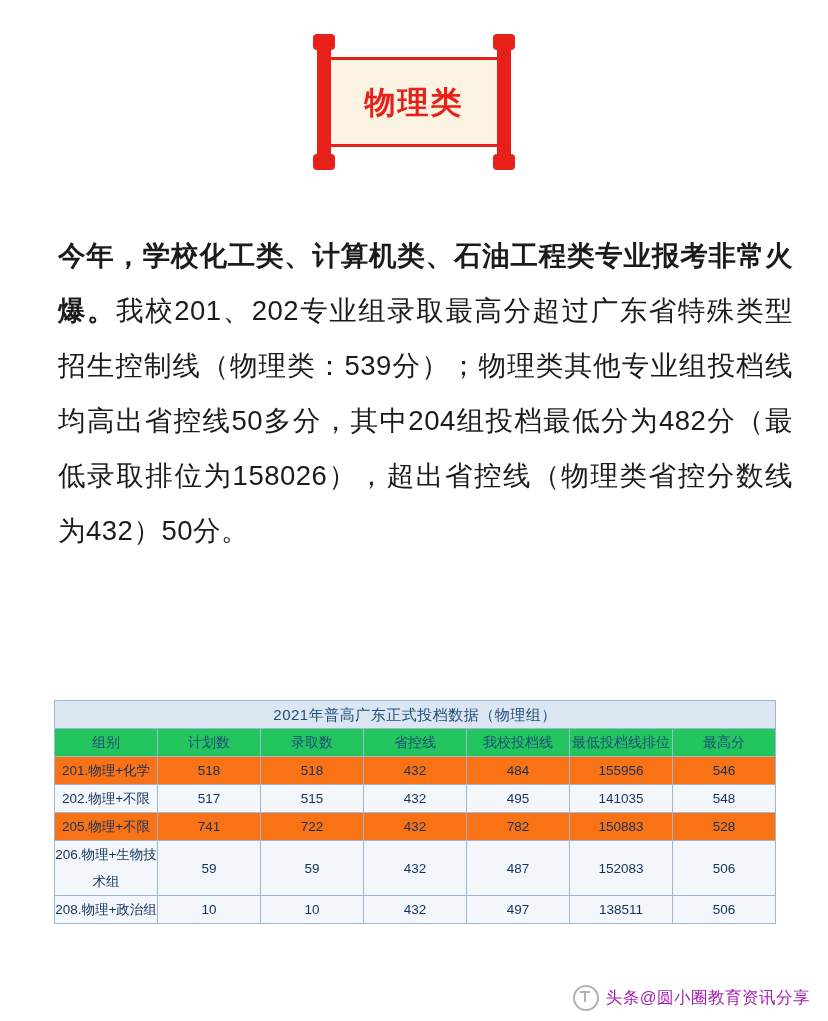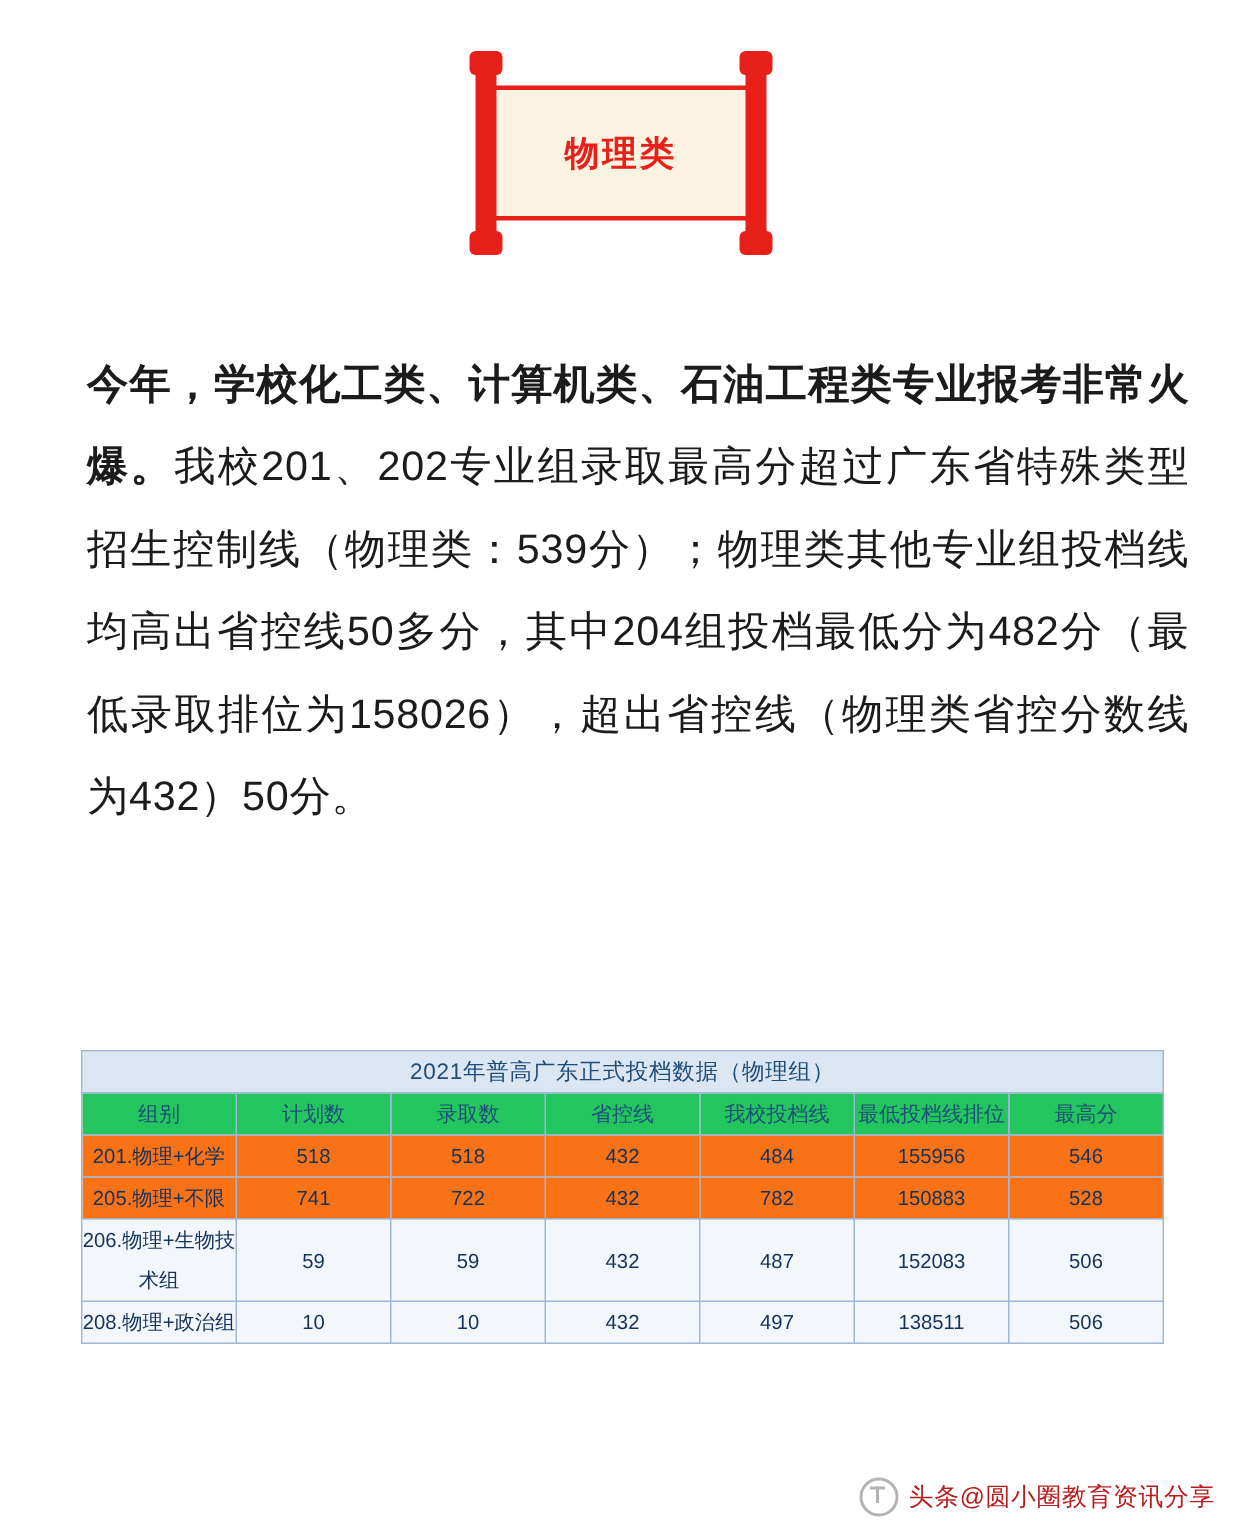--- a/index.html
+++ b/index.html
@@ -59,21 +59,21 @@
     border-top: 3px solid #e8201a;
     border-bottom: 3px solid #e8201a;
     display: flex;
     align-items: center;
     justify-content: center;
     margin: 0 -2px;
     position: relative;
     z-index: 2;
   }
   .banner-title {
-    font-size: 23px;
+    font-size: 31px;
     font-weight: bold;
     color: #e8201a;
     letter-spacing: 2px;
     line-height: 1;
   }
 
   
   .body-text {
     position: absolute;
     top: 228px;
@@ -133,21 +133,21 @@
   .col-group { text-align: center; }
 
   
   .footer {
     position: absolute;
     right: 18px;
     bottom: 10px;
     display: flex;
     align-items: center;
     gap: 7px;
-    color: #b91c1c;
+    color: #a21caf;
     font-size: 16.5px;
     letter-spacing: 0.5px;
   }
   .toutiao-logo {
     width: 22px;
     height: 22px;
     border-radius: 50%;
     border: 2px solid #b3b3b3;
     position: relative;
     flex: none;
@@ -205,20 +205,29 @@
       </tr>
       <tr class="row-odd">
         <td class="col-group">201.物理+化学</td>
         <td>518</td>
         <td>518</td>
         <td>432</td>
         <td>484</td>
         <td>155956</td>
         <td>546</td>
       </tr>
+      <tr class="row-even">
+        <td class="col-group">202.物理+不限</td>
+        <td>517</td>
+        <td>515</td>
+        <td>432</td>
+        <td>495</td>
+        <td>141035</td>
+        <td>548</td>
+      </tr>
       <tr class="row-odd">
         <td class="col-group">205.物理+不限</td>
         <td>741</td>
         <td>722</td>
         <td>432</td>
         <td>782</td>
         <td>150883</td>
         <td>528</td>
       </tr>
       <tr class="row-even">

